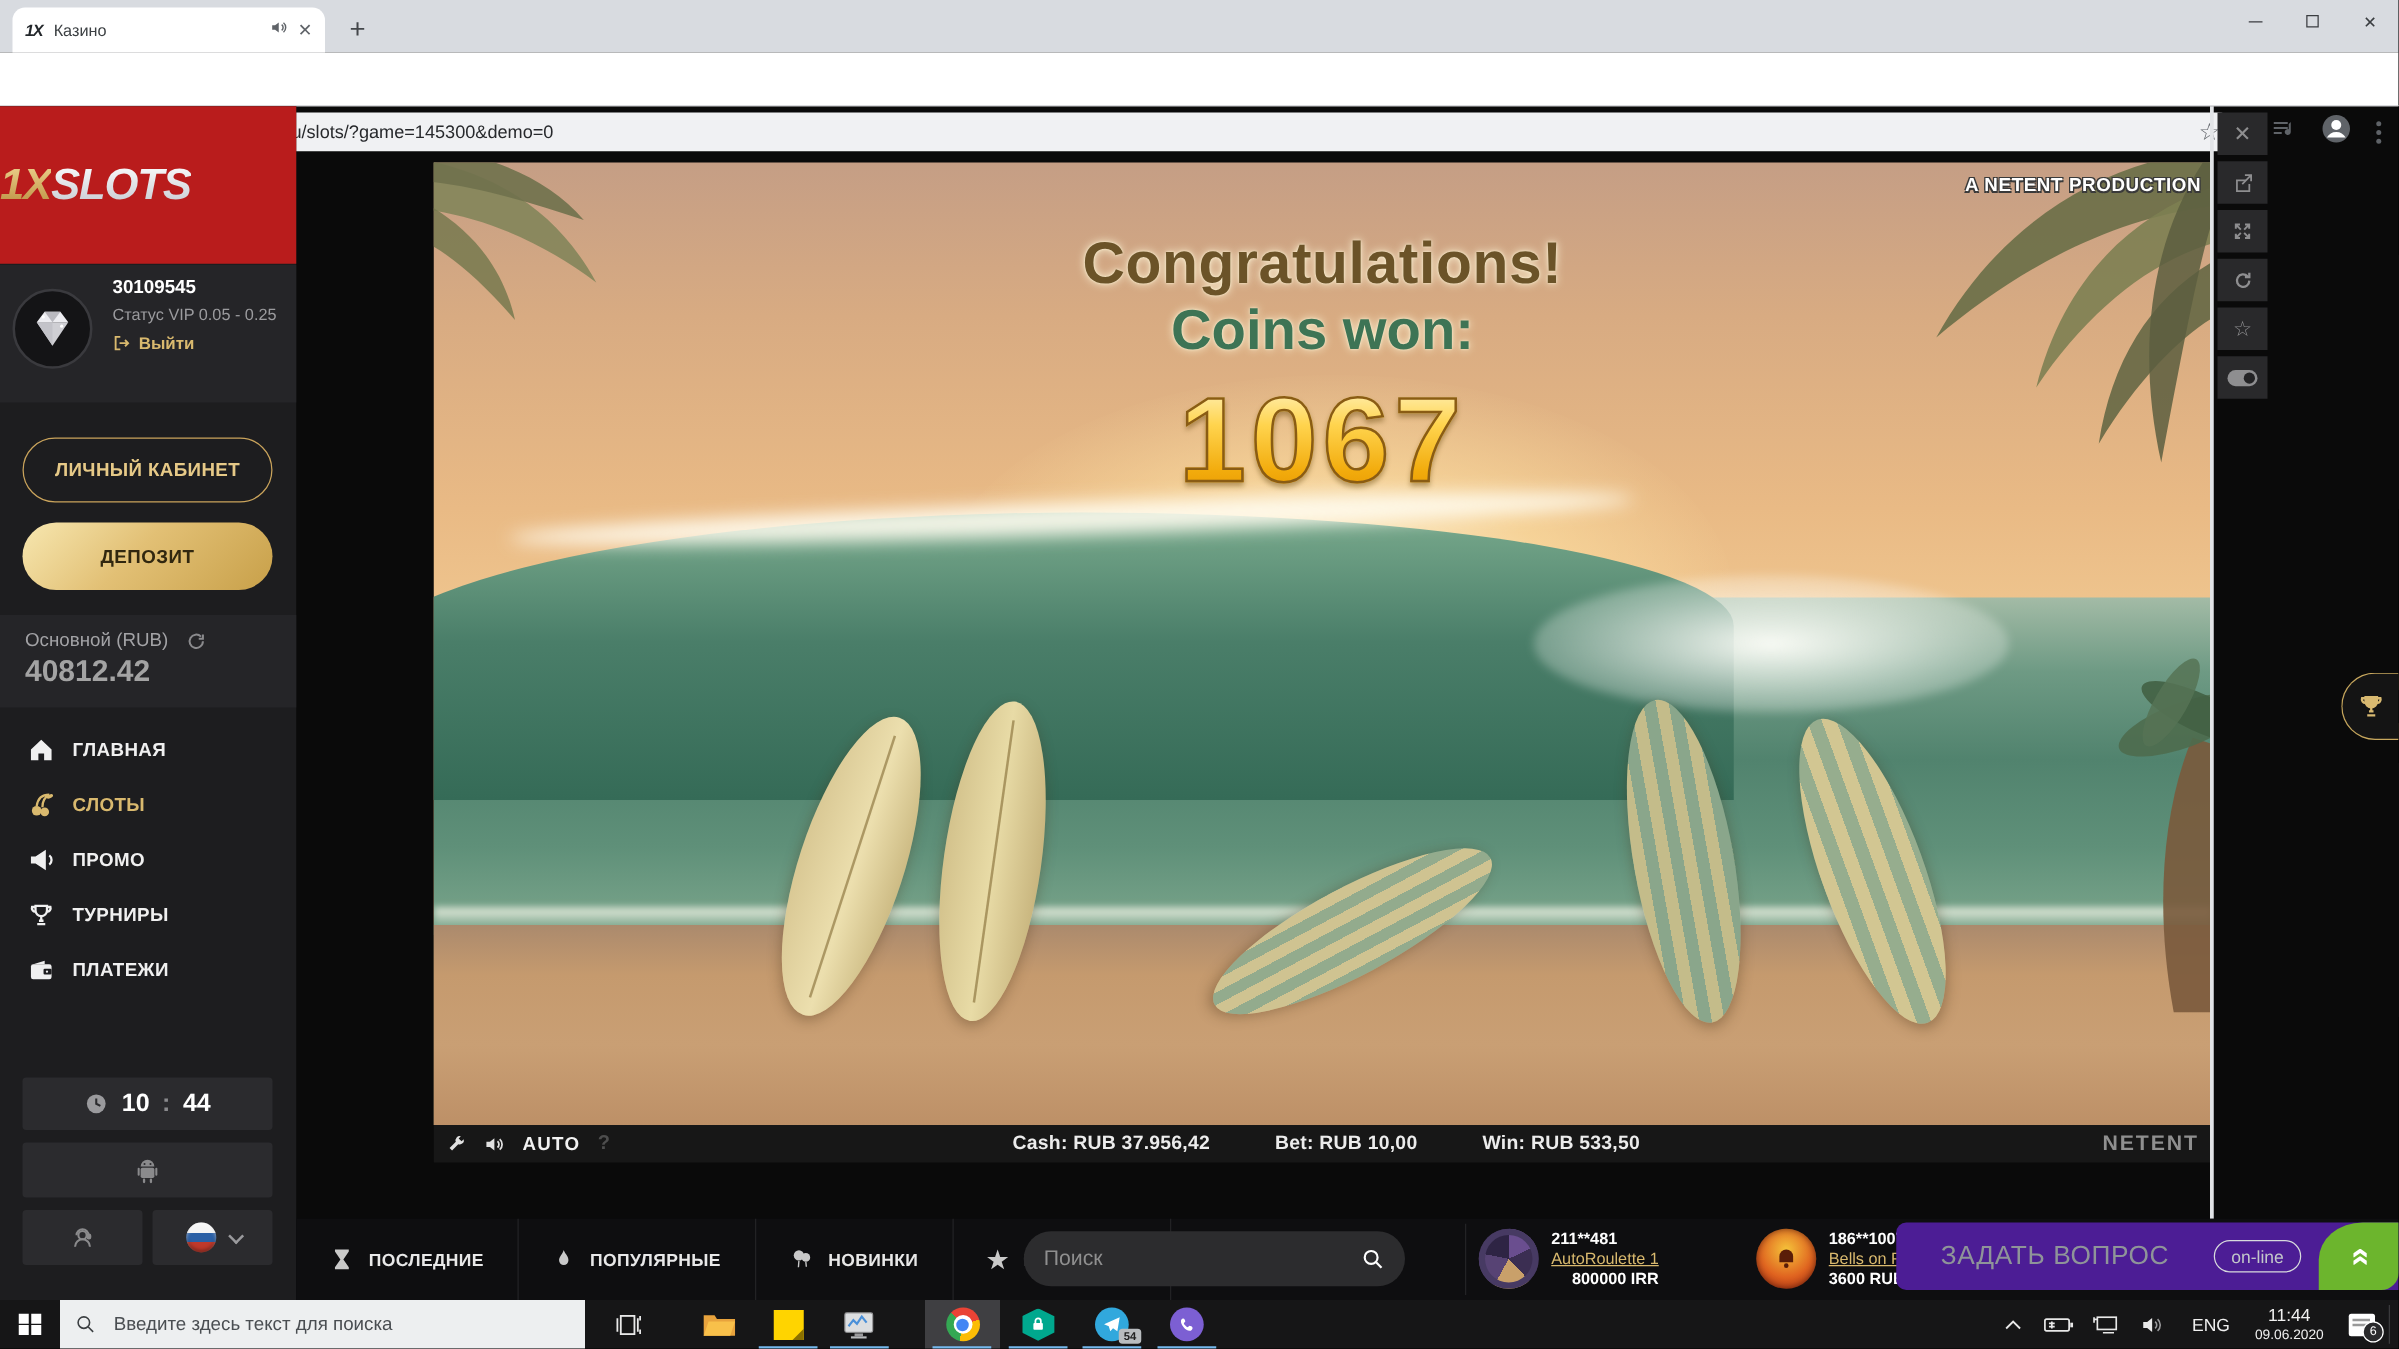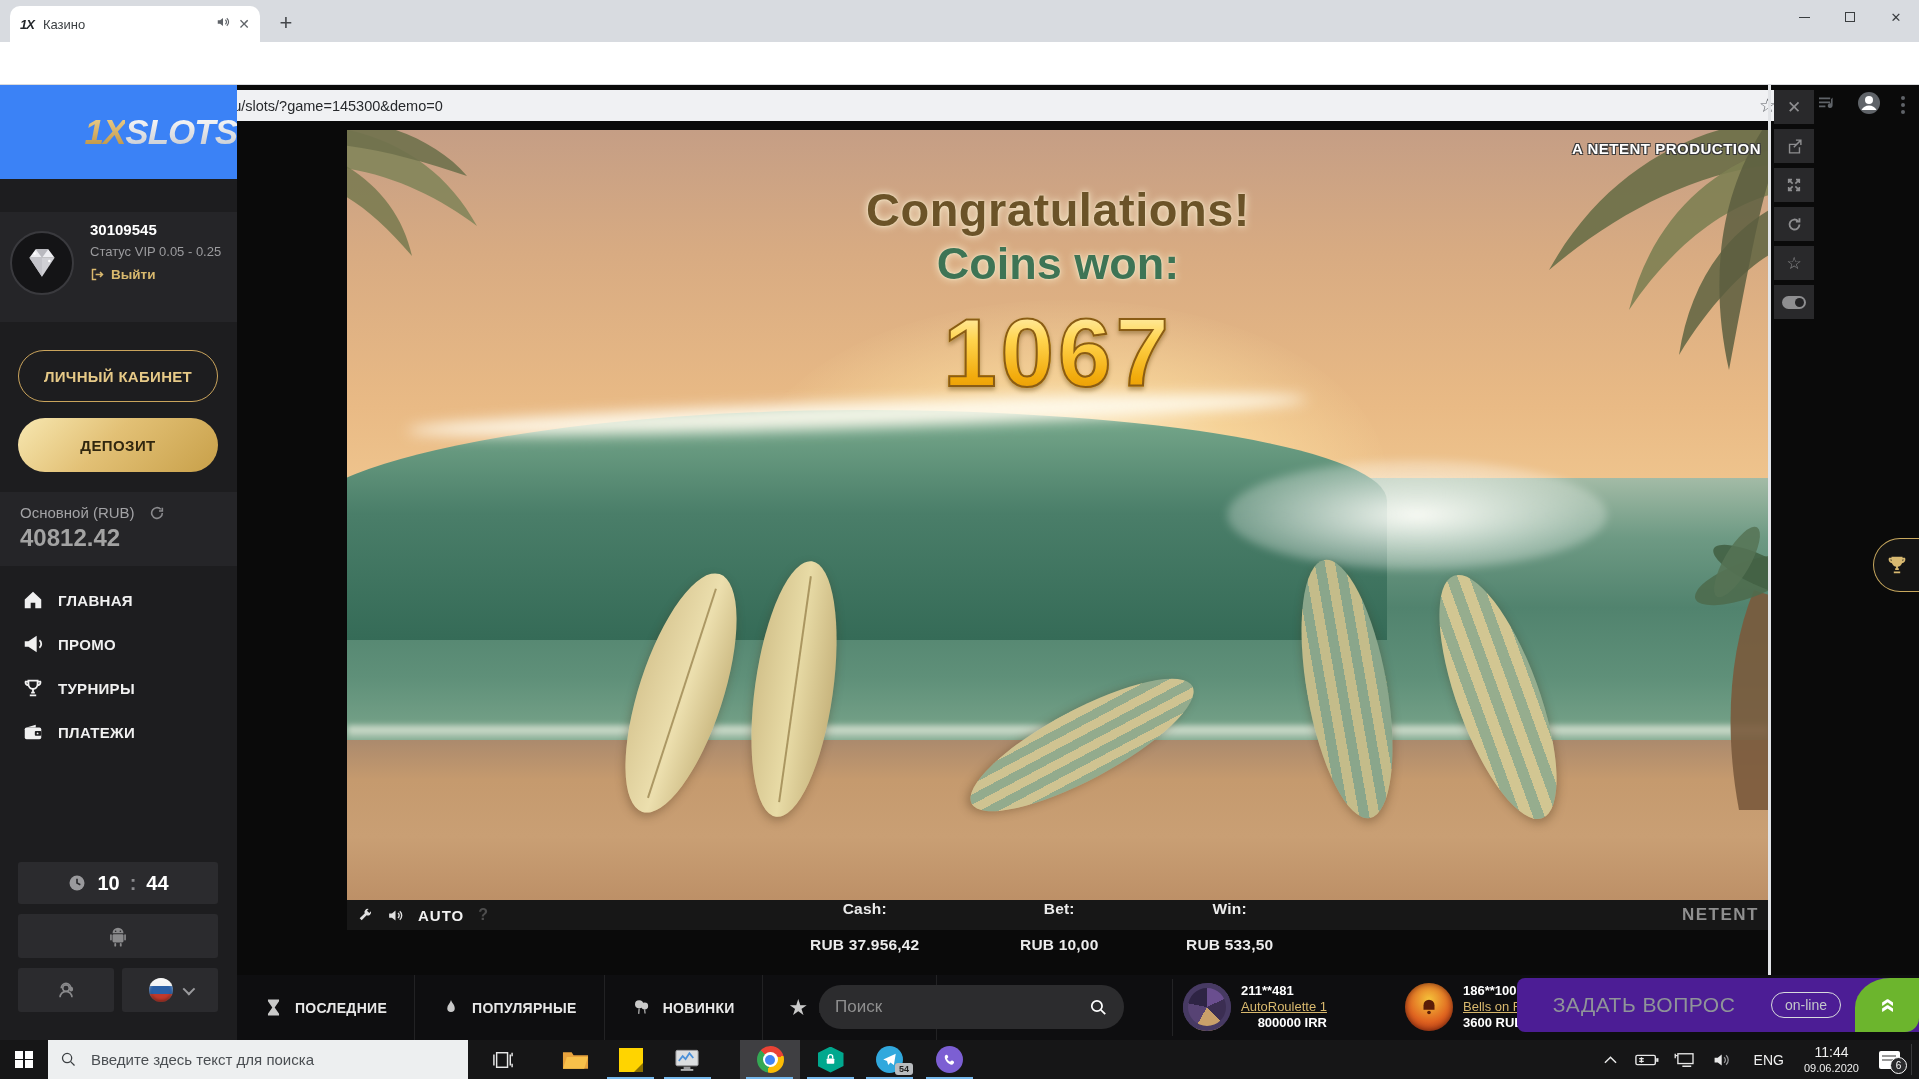--- a/index.html
+++ b/index.html
@@ -21,21 +21,21 @@
 
   .urlbar { position:absolute; top:42px; left:0; width:1919px; height:43px; background:#fff; border-bottom:1px solid #d9dadd; }
   .navbtn { position:absolute; top:51px; width:26px; height:26px; display:flex; align-items:center; justify-content:center; font-size:19px; color:#5f6368; }
   .omnibox { position:absolute; left:118px; top:48px; width:1672px; height:31px; background:#f0f1f3; border-radius:16px; display:flex; align-items:center; padding:0 14px; }
   .url-text { font-size:14.5px; color:#27292c; margin-left:10px; flex:1; }
   .box-star { color:#5f6368; font-size:19px; }
   .chrome-right { position:absolute; right:14px; top:49px; display:flex; gap:20px; align-items:center; }
 
   
   .sidebar { position:absolute; left:0; top:85px; width:237px; height:955px; background:#1d1d1f; }
-  .logo-block { position:absolute; left:0; top:0; width:237px; height:94px; background:#3b82f6; display:flex; align-items:center; justify-content:flex-end; }
+  .logo-block { position:absolute; left:0; top:0; width:237px; height:126px; background:#b91c1c; display:flex; align-items:center; justify-content:flex-start; }
   .logo { font-size:35px; font-weight:bold; font-style:italic; letter-spacing:-1px; white-space:nowrap; }
   .logo-gold { background:linear-gradient(180deg,#f2d794,#b98d3e); -webkit-background-clip:text; background-clip:text; color:transparent; }
   .logo-white { background:linear-gradient(180deg,#ffffff,#c4c8cf); -webkit-background-clip:text; background-clip:text; color:transparent; }
   .account { position:absolute; left:0; top:127px; width:237px; height:110px; background:#252528; }
   .avatar-circle { position:absolute; left:10px; top:19px; width:64px; height:64px; border-radius:50%; background:#141416; border:2px solid #3a3a3e; display:flex; align-items:center; justify-content:center; }
   .acc-text { position:absolute; left:90px; top:9px; width:132px; }
   .acc-id { font-size:15px; font-weight:bold; color:#fff; margin-bottom:5px; }
   .acc-status { font-size:13px; color:#9b9b9e; line-height:18px; }
   .acc-logout { display:flex; align-items:center; gap:6px; margin-top:6px; font-size:13.5px; font-weight:bold; color:#d9b96e; }
   .btn-cabinet { position:absolute; left:18px; top:265px; width:200px; height:52px; border:1px solid #caa45c; border-radius:26px; display:flex; align-items:center; justify-content:center; font-size:15px; font-weight:bold; color:#e6c987; letter-spacing:.3px; }
@@ -84,21 +84,21 @@
   .coins-amount { position:absolute; left:0; top:168px; width:100%; text-align:center; font-size:96px; font-weight:bold;
                   background:linear-gradient(180deg,#fff3c0 8%,#ffd44e 38%,#f2ab0c 72%,#e39200 95%);
                   -webkit-background-clip:text; background-clip:text; color:transparent;
                   -webkit-text-stroke:2px #8a5c14; filter:drop-shadow(0 3px 2px rgba(90,60,0,.4)); letter-spacing:4px; }
   .production { position:absolute; right:8px; top:10px; font-size:15px; font-weight:bold; color:#fff; letter-spacing:.5px;
                 text-shadow:1px 1px 0 #3a3a3a, -1px -1px 0 #3a3a3a, 1px -1px 0 #3a3a3a, -1px 1px 0 #3a3a3a; }
   .gamebar { position:absolute; left:0; top:770px; width:1422px; height:30px; background:#171717; color:#ececec; }
   .gb-left { position:absolute; left:10px; top:0; height:30px; display:flex; align-items:center; gap:14px; }
   .gb-auto { font-size:15px; font-weight:bold; letter-spacing:1px; color:#f2f2f2; }
   .gb-help { font-size:16px; font-weight:bold; color:#4d4d4d; }
-  .gb-stat { position:absolute; top:0; height:30px; display:flex; align-items:center; font-size:15.5px; font-weight:bold; letter-spacing:.2px;flex-direction:column; }
+  .gb-stat { position:absolute; top:0; height:30px; display:flex; align-items:center; font-size:15.5px; font-weight:bold; letter-spacing:.2px; }
   .gb-brand { position:absolute; right:10px; top:0; height:30px; display:flex; align-items:center; font-size:17px; font-weight:bold; color:#8f8f8f; letter-spacing:1.5px; }
 
   
   .scrollline { position:absolute; left:1768px; top:85px; width:3px; height:890px; background:#e2e4e7; }
   .rail-tile { position:absolute; left:1774px; width:40px; height:34px; background:#29292b; display:flex; align-items:center; justify-content:center; color:#8e8e90; font-size:17px; }
   .toggle-pill { width:24px; height:13px; border-radius:7px; background:#8e8e90; position:relative; }
   .toggle-pill::after { content:""; position:absolute; right:2px; top:2px; width:9px; height:9px; border-radius:50%; background:#232325; }
   .trophy-tab { position:absolute; left:1873px; top:538px; width:46px; height:54px; background:#141414; border:1px solid #c8a85e; border-right:none; border-radius:27px 0 0 27px; display:flex; align-items:center; justify-content:center; }
 
   
@@ -265,20 +265,29 @@
       <div class="balance-value">40812.42</div>
     </div>
 
     <div class="nav">
       <div class="nav-item">
         <svg width="22" height="22" viewBox="0 0 24 24">
             <path d="M3 11.5 12 3l9 8.5V21h-6.5v-6h-5v6H3z" fill="#f0f0f0"></path>
           </svg>
         <span>ГЛАВНАЯ</span>
       </div>
+      <div class="nav-item active">
+        <svg width="22" height="22" viewBox="0 0 24 24">
+            <path d="M8 13C9 6 13 3 19 3M13 14c0-5 2-9 6-11" stroke="#d9b96e" stroke-width="2" fill="none"></path>
+            <circle cx="8" cy="17" r="4.2" fill="#d9b96e"></circle>
+            <circle cx="15" cy="18" r="3.8" fill="#d9b96e"></circle>
+            <ellipse cx="19.5" cy="4.5" rx="3" ry="1.6" transform="rotate(-25 19.5 4.5)" fill="#d9b96e"></ellipse>
+          </svg>
+        <span>СЛОТЫ</span>
+      </div>
       <div class="nav-item">
         <svg width="22" height="22" viewBox="0 0 24 24">
             <path d="M3 9h4l9-6v18l-9-6H3z" fill="#f0f0f0"></path>
             <path d="M19 8a5 5 0 0 1 0 8" stroke="#f0f0f0" stroke-width="2" fill="none"></path>
           </svg>
         <span>ПРОМО</span>
       </div>
       <div class="nav-item">
         <svg width="22" height="22" viewBox="0 0 24 24" fill="none" stroke="#f0f0f0" stroke-width="2">
             <path d="M7 4h10v4a5 5 0 0 1-10 0z"></path>

